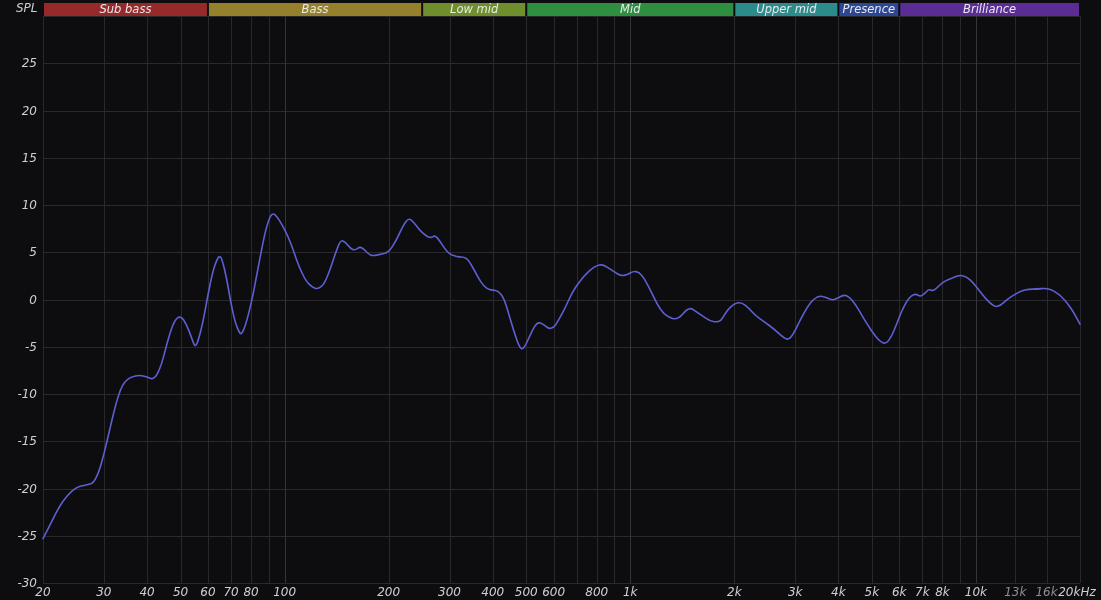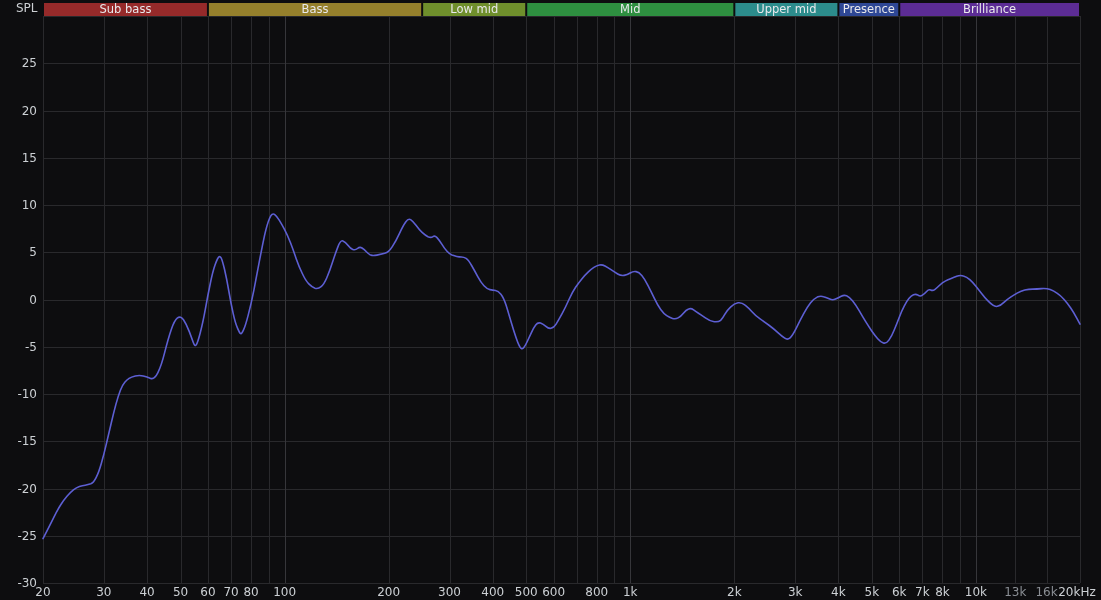--- a/index.html
+++ b/index.html
@@ -1,17 +1,17 @@
 <!DOCTYPE html>
 <html><head>
 <meta charset="utf-8">
 <style>
   html,body{margin:0;padding:0;background:#0d0d0f;}
   #stage{position:relative;width:1101px;height:600px;background:#0d0d0f;
-         font-family:"DejaVu Sans","Liberation Sans",sans-serif;overflow:hidden;}
+         font-family:"DejaVu Sans","Liberation Sans",sans-serif;overflow:hidden;font-style:italic;}
   #chart{position:absolute;left:0;top:0;display:block;}
   .spl-label{position:absolute;left:16px;top:2px;font-size:12px;line-height:13px;color:#cdd0d4;}
   text{font-family:"DejaVu Sans","Liberation Sans",sans-serif;}
 </style>
 </head>
 <body>
 
 <div id="stage">
   <div class="spl-label">SPL</div>
   <svg id="chart" width="1101" height="600" viewBox="0 0 1101 600">

